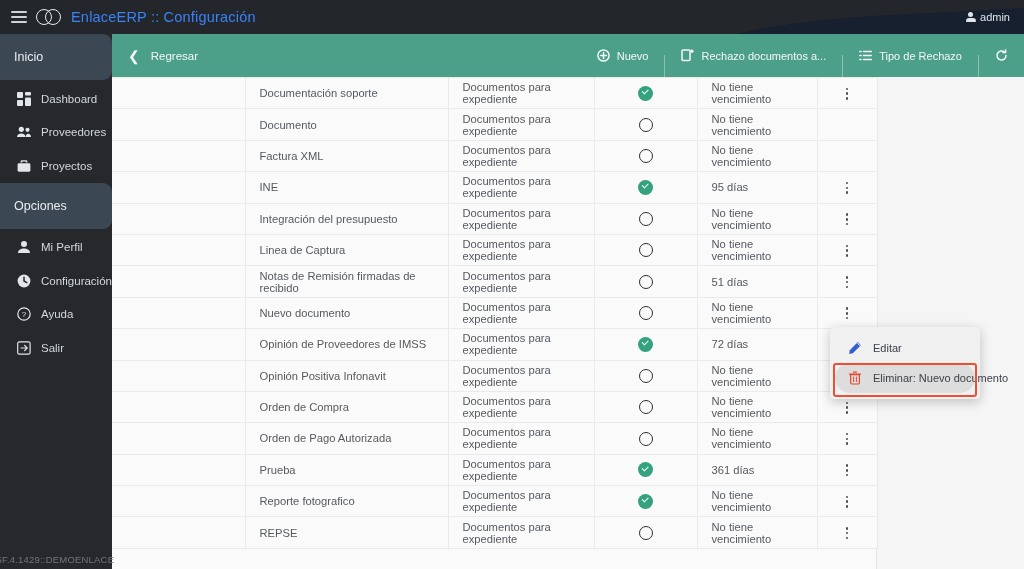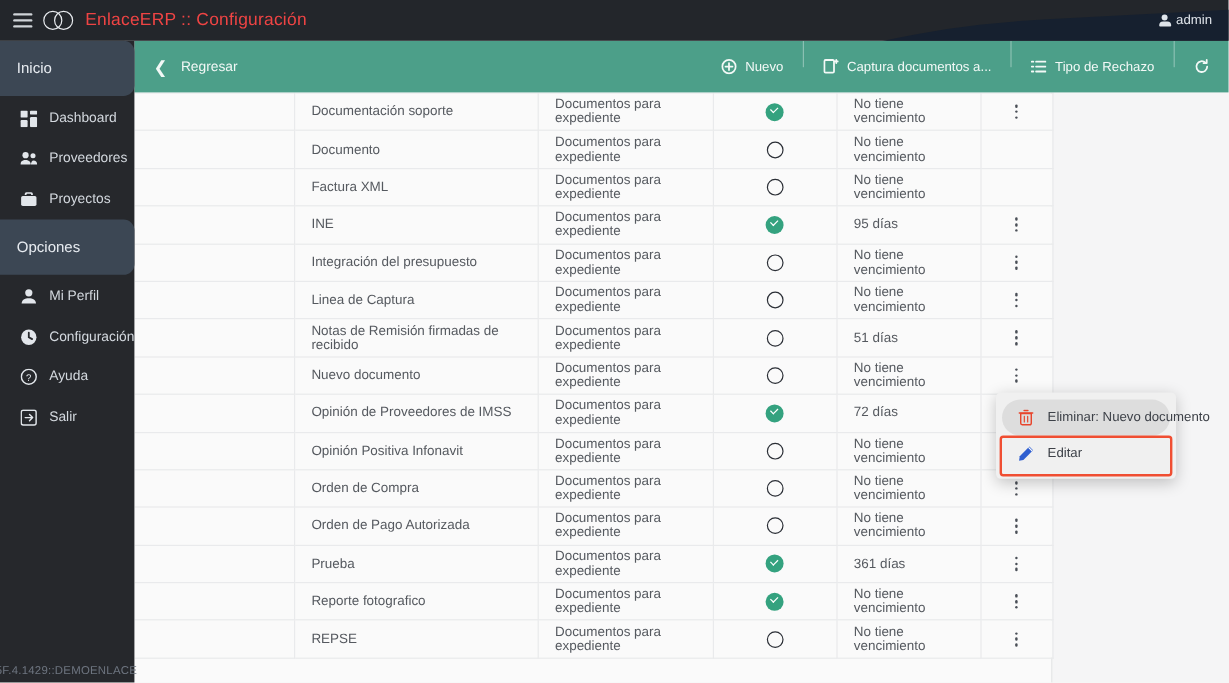--- a/index.html
+++ b/index.html
@@ -26,21 +26,21 @@
   }
   .hamburger { width: 16px; height: 12px; display: flex; flex-direction: column; justify-content: space-between; cursor: pointer; }
   .hamburger i { display: block; height: 1.6px; background: #cfd3d8; border-radius: 1px; }
   .logo-mark { width: 26px; height: 16px; position: relative; }
   .logo-mark span {
     position: absolute; top: 0; width: 16px; height: 16px;
     border: 1.6px solid #e7eaee; border-radius: 50%;
   }
   .logo-mark span.a { left: 0; }
   .logo-mark span.b { left: 9px; }
-  .app-title { color: #ef4444; font-size: 14.5px; letter-spacing: .2px; white-space: nowrap; }
+  .app-title { color: #3b82f6; font-size: 14.5px; letter-spacing: .2px; white-space: nowrap; }
   .topbar-user {
     position: absolute; right: 14px; top: 0; height: 34px; z-index: 3;
     display: flex; align-items: center; gap: 4px;
     color: #dfe4ea; font-size: 11px;
   }
   .user-ico { width: 11px; height: 11px; position: relative; display: inline-block; }
   .user-ico::before { content:""; position:absolute; left:3px; top:0; width:5px; height:5px; background:#dfe4ea; border-radius:50%; }
   .user-ico::after { content:""; position:absolute; left:0.5px; top:6px; width:10px; height:4.5px; background:#dfe4ea; border-radius:4px 4px 1px 1px; }
 
   
@@ -68,21 +68,21 @@
   
   .greenbar {
     position: absolute; left: 112px; top: 34px; width: 912px; height: 43px;
     background: #4c9f89; display: flex; align-items: center; z-index: 20;
   }
   .back-btn {
     display: flex; align-items: center; gap: 11px; padding-left: 16px;
     color: #f2f8f6; font-size: 11.5px; cursor: pointer;
   }
   .chev-left { font-size: 14px; line-height: 1; color:#f2f8f6; }
-  .green-actions { margin-left: auto; display: flex; align-items: flex-start; height: 43px; }
+  .green-actions { margin-left: auto; display: flex; align-items: flex-end; height: 43px; }
   .gbtn {
     display: flex; align-items: center; gap: 7px; height: 43px;
     padding: 0 16px; color: #f3f9f7; font-size: 11px; cursor: pointer; white-space: nowrap;
   }
   .gsep { width: 1px; height: 22px; background: rgba(255,255,255,.35); }
   .gico { width: 13px; height: 13px; display: block; }
   .gico svg { width: 13px; height: 13px; display: block; fill: none; stroke: #f3f9f7; stroke-width: 1.5; }
 
   
   .content {
@@ -271,21 +271,21 @@
       </div>
       <div class="gsep"></div>
 
       <div class="gbtn">
         <span class="gico">
           <svg viewBox="0 0 13 13">
               <rect class="" x="1" y="1" width="8" height="10.5" rx="1"></rect>
               <path d="M9.6 2.2h2.6M10.9 0.9v2.6" stroke-linecap="round"></path>
             </svg>
         </span>
-        <span>Captura documentos a...</span>
+        <span>Rechazo documentos a...</span>
       </div>
       <div class="gsep"></div>
 
       <div class="gbtn">
         <span class="gico">
           <svg viewBox="0 0 13 13">
               <path d="M4.4 2.4h7.9M4.4 6.5h7.9M4.4 10.6h7.9M0.8 2.4h1.3M0.8 6.5h1.3M0.8 10.6h1.3" stroke-linecap="round"></path>
             </svg>
         </span>
         <span>Tipo de Rechazo</span>
@@ -477,36 +477,36 @@
                   <i></i>
                   <i></i>
                   <i></i>
                 </span></td>
             </tr>
           </tbody>
       </table>
     </div>
 
     <div class="ctxmenu">
+      <div class="ctx-item">
+        <span class="ctx-ico">
+          <svg viewBox="0 0 14 14">
+              <path d="M9.8 1.1 12.9 4.2 4.8 12.3 1.2 12.9 1.8 9.3z" fill="#2f5fd0"></path>
+              <path d="M9.1 1.8 12.2 4.9" stroke="#fff" stroke-width="1"></path>
+            </svg>
+        </span>
+        <span>Editar</span>
+      </div>
       <div class="ctx-item highlight">
         <span class="ctx-ico">
           <svg viewBox="0 0 14 14">
               <path d="M2.6 3.6h8.8v8.2a1.2 1.2 0 0 1-1.2 1.2H3.8a1.2 1.2 0 0 1-1.2-1.2z" fill="none" stroke="#e8452c" stroke-width="1.2"></path>
               <path d="M1.4 3.1h11.2M5.4 1.1h3.2" stroke="#e8452c" stroke-width="1.2" stroke-linecap="round"></path>
               <path d="M5.6 6v4.6M8.4 6v4.6" stroke="#e8452c" stroke-width="1" stroke-linecap="round"></path>
             </svg>
         </span>
         <span>Eliminar: Nuevo documento</span>
       </div>
-      <div class="ctx-item">
-        <span class="ctx-ico">
-          <svg viewBox="0 0 14 14">
-              <path d="M9.8 1.1 12.9 4.2 4.8 12.3 1.2 12.9 1.8 9.3z" fill="#2f5fd0"></path>
-              <path d="M9.1 1.8 12.2 4.9" stroke="#fff" stroke-width="1"></path>
-            </svg>
-        </span>
-        <span>Editar</span>
-      </div>
       <div class="ctx-focus-ring"></div>
     </div>
   </div>
 
 </div>
 
 </body></html>

